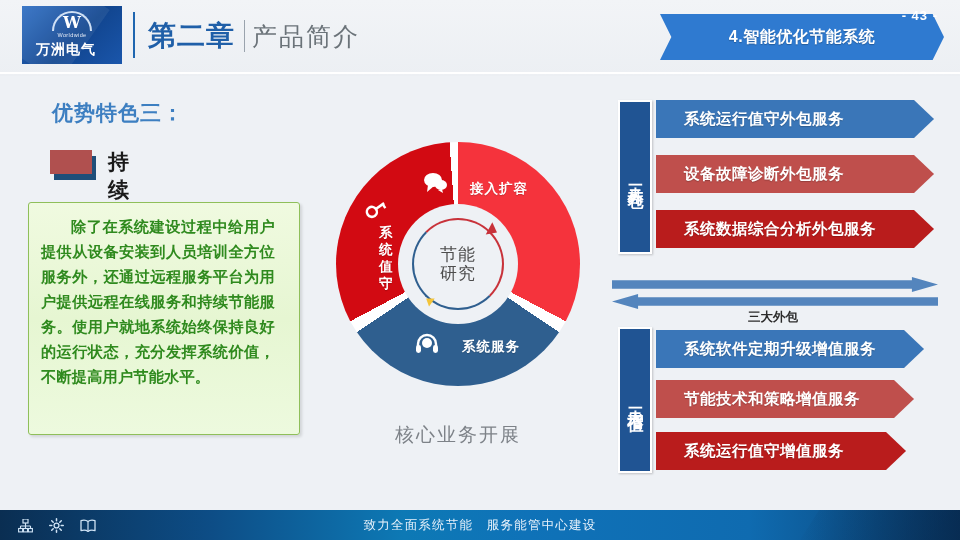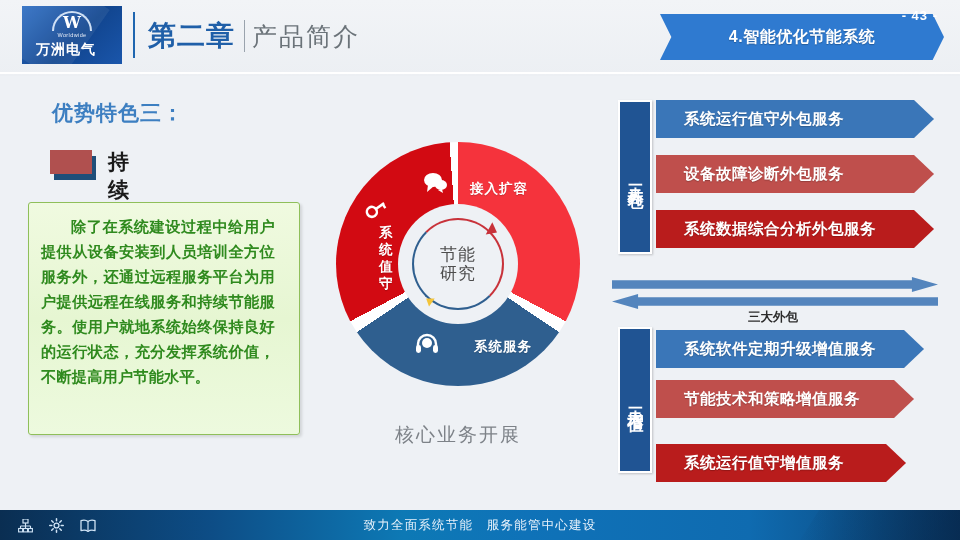--- a/index.html
+++ b/index.html
@@ -161,21 +161,21 @@
     text-shadow: 0 1px 1px rgba(0,0,0,.18);
   }
   #seg-top-icon { position: absolute; left: 86px; top: 30px; }
   #seg-left {
     left: 27px; top: 82px; font-size: 13.5px; width: 18px;
     line-height: 17px; letter-spacing: 1px;
     text-shadow: 0 1px 1px rgba(0,0,0,.18);
   }
   #seg-left-icon { position: absolute; left: 28px; top: 56px; }
   #seg-bottom {
-    left: 122px; top: 196px; font-size: 13.5px; letter-spacing: 1px;
+    left: 110px; top: 196px; font-size: 13.5px; letter-spacing: 1px;
     text-shadow: 0 1px 1px rgba(0,0,0,.18);
   }
   #seg-bottom-icon { position: absolute; left: 78px; top: 190px; }
   #donut-caption {
     position: absolute; left: 336px; top: 422px; width: 244px;
     text-align: center; font-size: 19px; color: #7d8288; letter-spacing: 2px;
   }
 
   
   .vlabel {
@@ -204,21 +204,21 @@
   }
   .chev.blue  { background: #3a76b8; }
   .chev.red   { background: #bf4f4c; }
   .chev.green { background: #b91c1c; }
 
   #o1 { left: 656px; top: 100px; width: 278px; }
   #o2 { left: 656px; top: 155px; width: 278px; }
   #o3 { left: 656px; top: 210px; width: 278px; }
   #v1 { left: 656px; top: 330px; width: 268px; }
   #v2 { left: 656px; top: 380px; width: 258px; }
-  #v3 { left: 656px; top: 444px; width: 250px; text-align: center; }
+  #v3 { left: 656px; top: 432px; width: 250px; text-align: center; }
 
   #mid-arrows { position: absolute; left: 608px; top: 258px; width: 330px; height: 62px; }
   #arrow-right {
     position: absolute; left: 4px; top: 19px; width: 326px; height: 15px;
     background: #5485bd;
     clip-path: polygon(0 22%, 92% 22%, 92% 0, 100% 50%, 92% 100%, 92% 78%, 0 78%);
   }
   #arrow-left {
     position: absolute; left: 4px; top: 36px; width: 326px; height: 15px;
     background: #5485bd;

